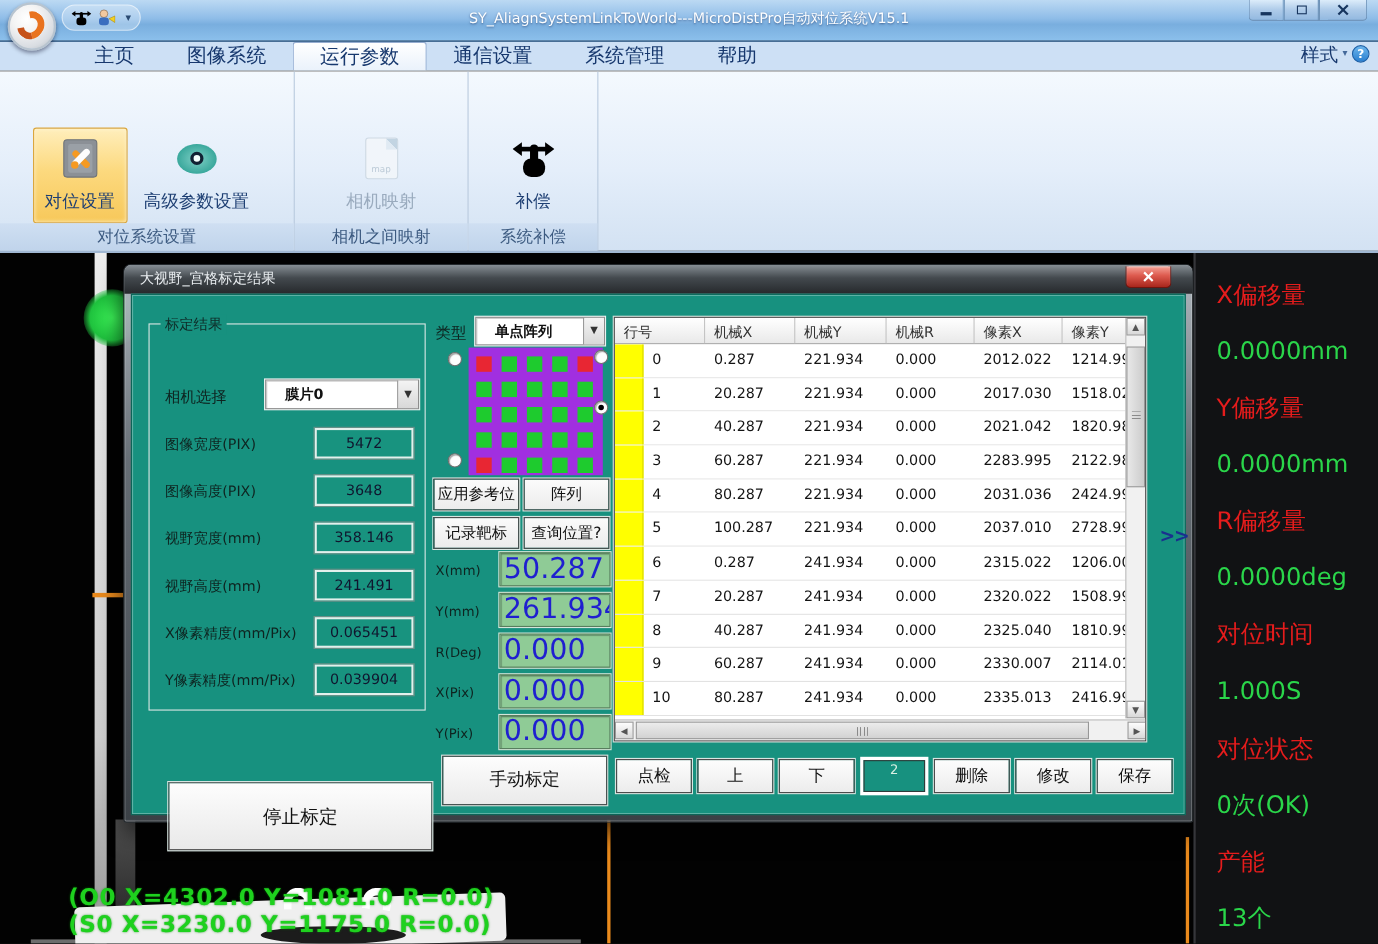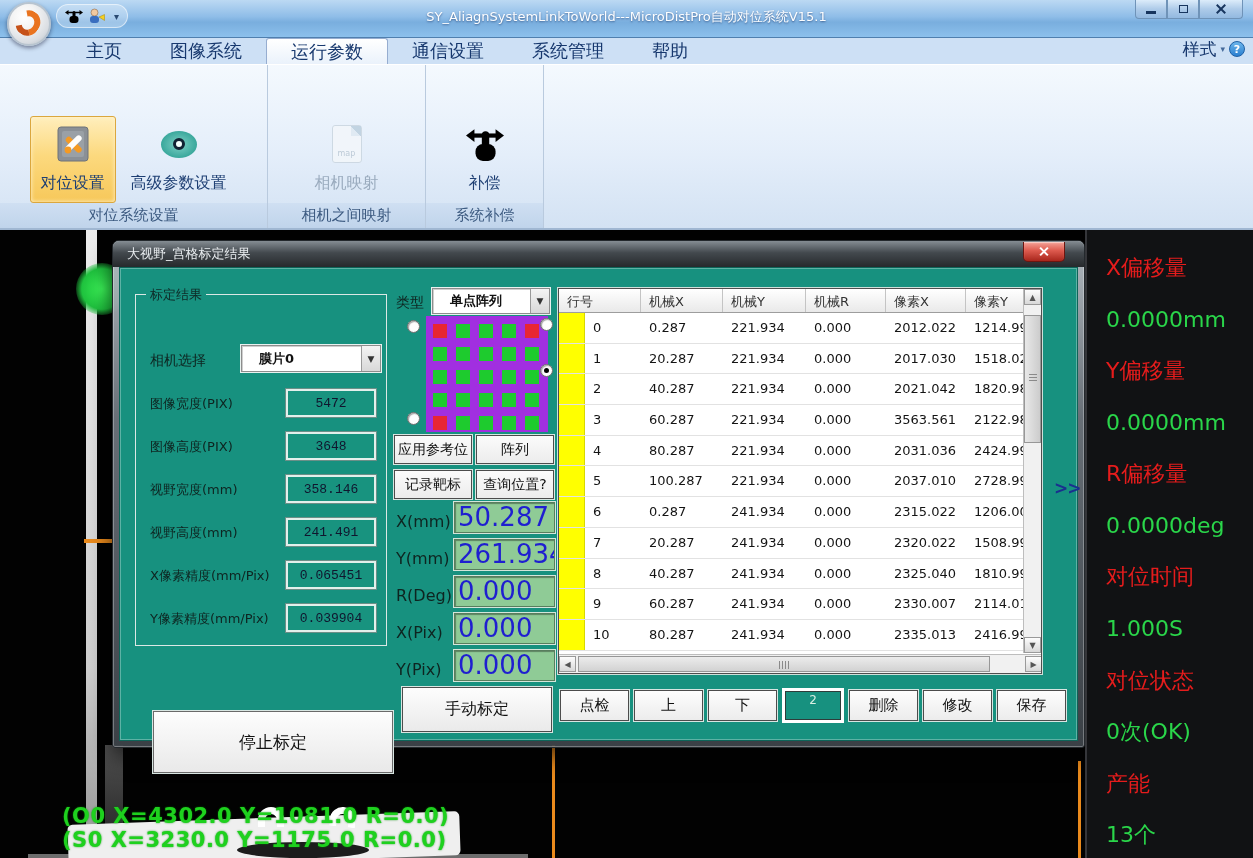--- a/index.html
+++ b/index.html
@@ -113,21 +113,21 @@
   .combo { position:absolute; background:#fff; border:1px solid #8d8d8d;
     box-shadow:inset 1px 1px 0 #cfcfcf, 0 0 0 1px #e9f2f0; display:flex; align-items:center; }
   .combo .ctext { flex:1; font-size:13px; font-weight:bold; color:#111; padding-left:17px; overflow:hidden; white-space:nowrap; }
   .combo .cbtn { width:19px; align-self:stretch; background:linear-gradient(#f4f4f4,#d8d8d8);
     border-left:1px solid #9a9a9a; display:flex; align-items:center; justify-content:center;
     font-size:9px; color:#333; }
   .cam-combo { left:105px; top:50px; width:140px; height:27px; }
   .fieldlist { position:absolute; left:14px; top:92px; width:228px; }
   .frow { position:relative; height:43px; }
   .frow .flabel { position:absolute; left:0; top:8px; font-size:13px; color:#0e2420; white-space:nowrap; }
-  .frow .inset { position:absolute; right:2px; top:2px; width:90px; height:28px;font-family:Liberation Mono, monospace; }
+  .frow .inset { position:absolute; right:2px; top:2px; width:90px; height:28px; }
   .inset { background:#18937f; border:2px solid #e2f0ec; outline:1px solid #6b8f88;
     display:flex; align-items:center; justify-content:center; font-size:13px; color:#10152e; }
   .stop-btn { position:absolute; left:17px; top:388px; width:240px; height:62px;
     background:linear-gradient(#fdfdfd,#e9e9e9); border:1px solid #6a6a6a; font-size:17px; color:#111;
     display:flex; align-items:center; justify-content:center; box-shadow:0 0 0 1px #d8e6e2;margin-top:28px; }
 
   
   .type-label { position:absolute; left:276px; top:26px; font-size:14px; color:#0e2420; }
   .type-combo { left:312px; top:20px; width:118px; height:26px; }
   .gridprev { position:absolute; left:306px; top:48px; width:122px; height:116px; background:#a12fe0;
@@ -136,21 +136,21 @@
   .radio { position:absolute; width:13px; height:13px; border-radius:50%; background:#fdfdfd;
     border:1px solid #6f6f6f; box-shadow:inset 1px 1px 1px rgba(0,0,0,.35); }
   .radio.sel::after { content:""; position:absolute; left:3px; top:3px; width:5px; height:5px;
     border-radius:50%; background:#000; }
   .tbtns { position:absolute; left:274px; top:167px; width:164px; display:flex; flex-wrap:wrap; gap:6px 4px; }
   .sbtn { width:78px; height:29px; background:linear-gradient(#fbfbfb,#ececec); border:1px solid #4c4c4c;
     font-size:14px; color:#111; display:flex; align-items:center; justify-content:center;
     box-shadow:0 0 0 1px #d8e6e2; white-space:nowrap; }
   .coordlist { position:absolute; left:276px; top:232px; width:162px; }
   .crow { position:relative; height:37px; }
-  .crow .clabel { position:absolute; left:0; top:12px; font-size:16px; color:#0e2420; }
+  .crow .clabel { position:absolute; left:0; top:12px; font-size:12px; color:#0e2420; }
   .coord-box { position:absolute; left:58px; top:2px; width:101px; height:31px; background:#8fcb96;
     border:1px solid #587e5e; box-shadow:inset 1px 1px 1px rgba(0,0,0,.35), 0 0 0 1px #d4e6da;
     color:#1f1fd0; font-size:26px; line-height:29px; padding-left:3px; overflow:hidden; white-space:nowrap; }
   .manual-btn { position:absolute; left:282px; top:419px; width:150px; height:45px;
     background:linear-gradient(#fdfdfd,#eaeaea); border:1px solid #4c4c4c; font-size:16px; color:#111;
     display:flex; align-items:center; justify-content:center; box-shadow:0 0 0 1px #d8e6e2; }
 
   
   .tbl { position:absolute; left:438px; top:20px; width:484px; height:386px; background:#fff;
     border:1px solid #4e4e4e; box-shadow:0 0 0 1px #cfe0da; overflow:hidden; }
@@ -474,21 +474,21 @@
               <div class="cell c3">0.000</div>
               <div class="cell c4">2021.042</div>
               <div class="cell c5">1820.988</div>
             </div>
               <div class="trow">
               <div class="c-y"></div>
               <div class="cell c-num">3</div>
               <div class="cell c1">60.287</div>
               <div class="cell c2">221.934</div>
               <div class="cell c3">0.000</div>
-              <div class="cell c4">3563.561</div>
+              <div class="cell c4">2283.995</div>
               <div class="cell c5">2122.984</div>
             </div>
               <div class="trow">
               <div class="c-y"></div>
               <div class="cell c-num">4</div>
               <div class="cell c1">80.287</div>
               <div class="cell c2">221.934</div>
               <div class="cell c3">0.000</div>
               <div class="cell c4">2031.036</div>
               <div class="cell c5">2424.993</div>

